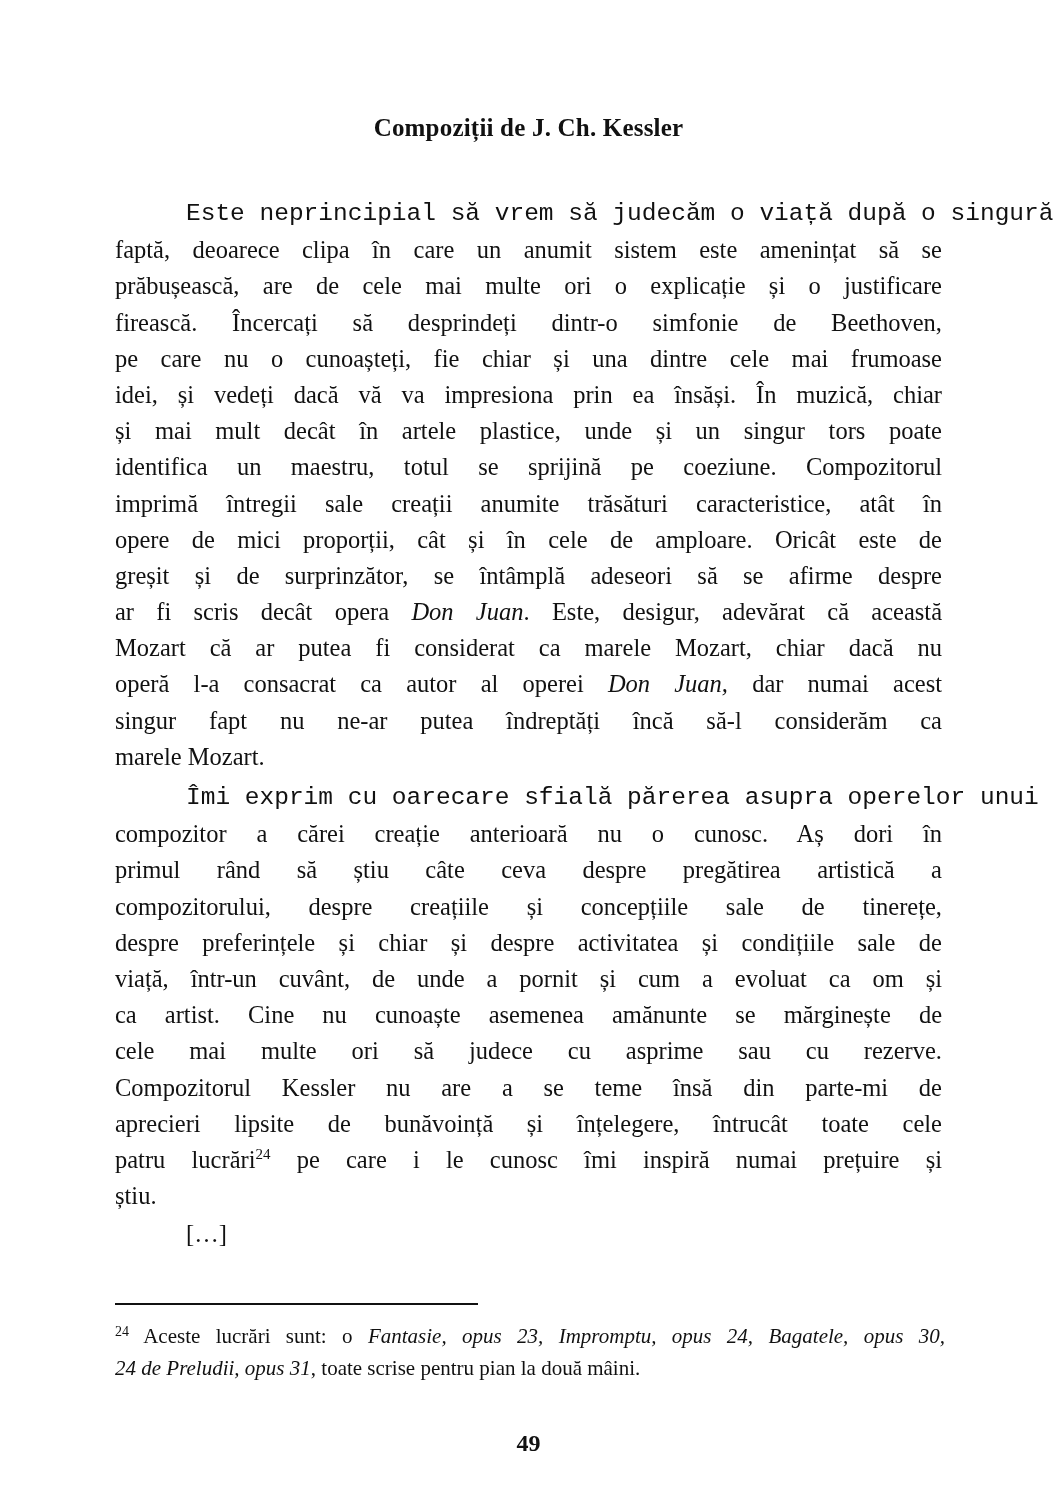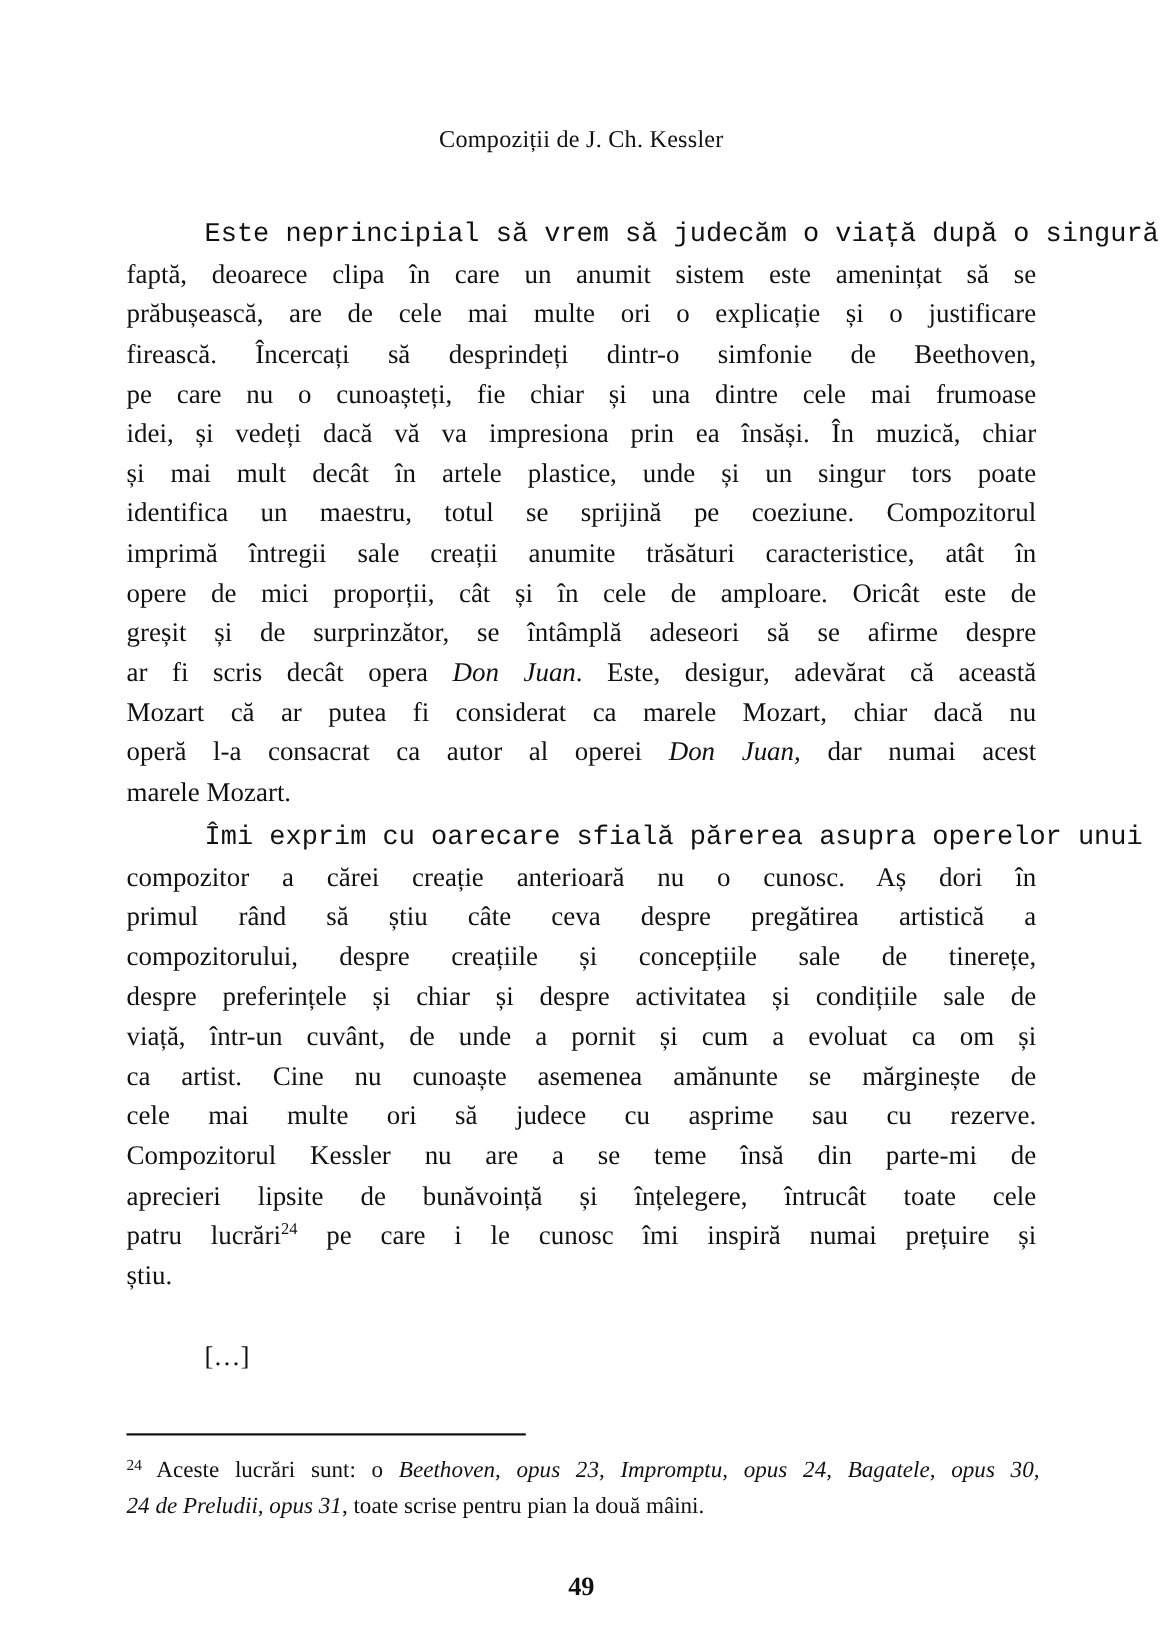--- a/index.html
+++ b/index.html
@@ -14,22 +14,22 @@
       overflow: hidden;
       font-family: "Liberation Serif", "DejaVu Serif", serif;
       color: #111111;
     }
     .page-title {
       position: absolute;
       top: 114px;
       left: 0;
       width: 1057px;
       text-align: center;
-      font-weight: normal;
-      font-size: 22px;
+      font-weight: bold;
+      font-size: 25px;
       letter-spacing: 0.2px;
     }
     .body-text {
       position: absolute;
       left: 115px;
       width: 827px;
       top: 196px;
       font-size: 24.5px;
     }
     .line {
@@ -116,20 +116,21 @@
     <div class="line">pe care nu o cunoașteți, fie chiar și una dintre cele mai frumoase</div>
     <div class="line">idei, și vedeți dacă vă va impresiona prin ea însăși. În muzică, chiar</div>
     <div class="line">și mai mult decât în artele plastice, unde și un singur tors poate</div>
     <div class="line">identifica un maestru, totul se sprijină pe coeziune. Compozitorul</div>
     <div class="line">imprimă întregii sale creații anumite trăsături caracteristice, atât în</div>
     <div class="line">opere de mici proporții, cât și în cele de amploare. Oricât este de</div>
     <div class="line">greșit și de surprinzător, se întâmplă adeseori să se afirme despre</div>
     <div class="line"><span>ar fi scris decât opera </span><i>Don Juan</i><span>. Este, desigur, adevărat că această</span></div>
     <div class="line">Mozart că ar putea fi considerat ca marele Mozart, chiar dacă nu</div>
     <div class="line"><span>operă l-a consacrat ca autor al operei </span><i>Don Juan,</i><span> dar numai acest</span></div>
+    <div class="line">singur fapt nu ne-ar putea îndreptăți încă să-l considerăm ca</div>
     <div class="line last">marele Mozart.</div>
   </div>
 
   <div>
     <div class="line indent gap-before">Îmi exprim cu oarecare sfială părerea asupra operelor unui</div>
     <div class="line">compozitor a cărei creație anterioară nu o cunosc. Aș dori în</div>
     <div class="line">primul rând să știu câte ceva despre pregătirea artistică a</div>
     <div class="line">compozitorului, despre creațiile și concepțiile sale de tinerețe,</div>
     <div class="line">despre preferințele și chiar și despre activitatea și condițiile sale de</div>
     <div class="line">viață, într-un cuvânt, de unde a pornit și cum a evoluat ca om și</div>
@@ -140,17 +141,17 @@
     <div class="line"><span>patru lucrări</span><sup>24</sup><span> pe care i le cunosc îmi inspiră numai prețuire și</span></div>
     <div class="line last">știu.</div>
   </div>
 </div>
 
 <div class="ellipsis-line">[…]</div>
 
 <div class="footnote-rule"></div>
 
 <div class="footnote">
-  <div class="fline"><sup>24</sup><span> Aceste lucrări sunt: o </span><i>Beethoven, opus 23, Impromptu, opus 24, Bagatele, opus 30,</i></div>
+  <div class="fline"><sup>24</sup><span> Aceste lucrări sunt: o </span><i>Fantasie, opus 23, Impromptu, opus 24, Bagatele, opus 30,</i></div>
   <div class="fline last"><i>24 de Preludii, opus 31</i><span>, toate scrise pentru pian la două mâini.</span></div>
 </div>
 
 <div class="page-number">49</div>
 
 </body></html>

